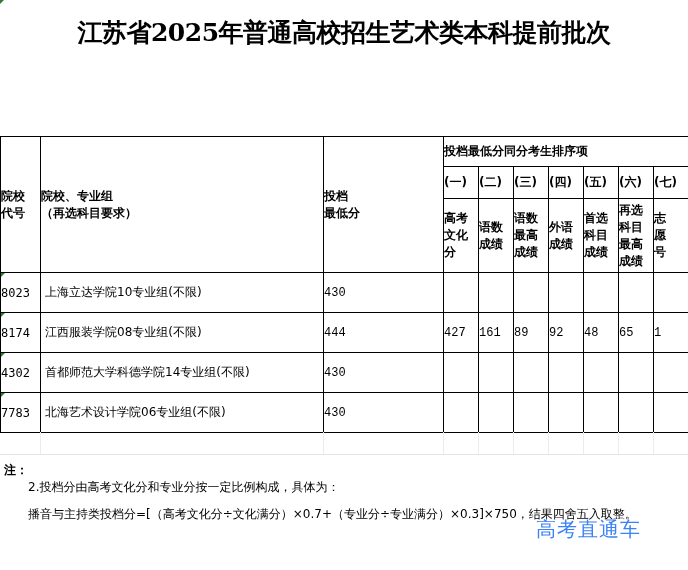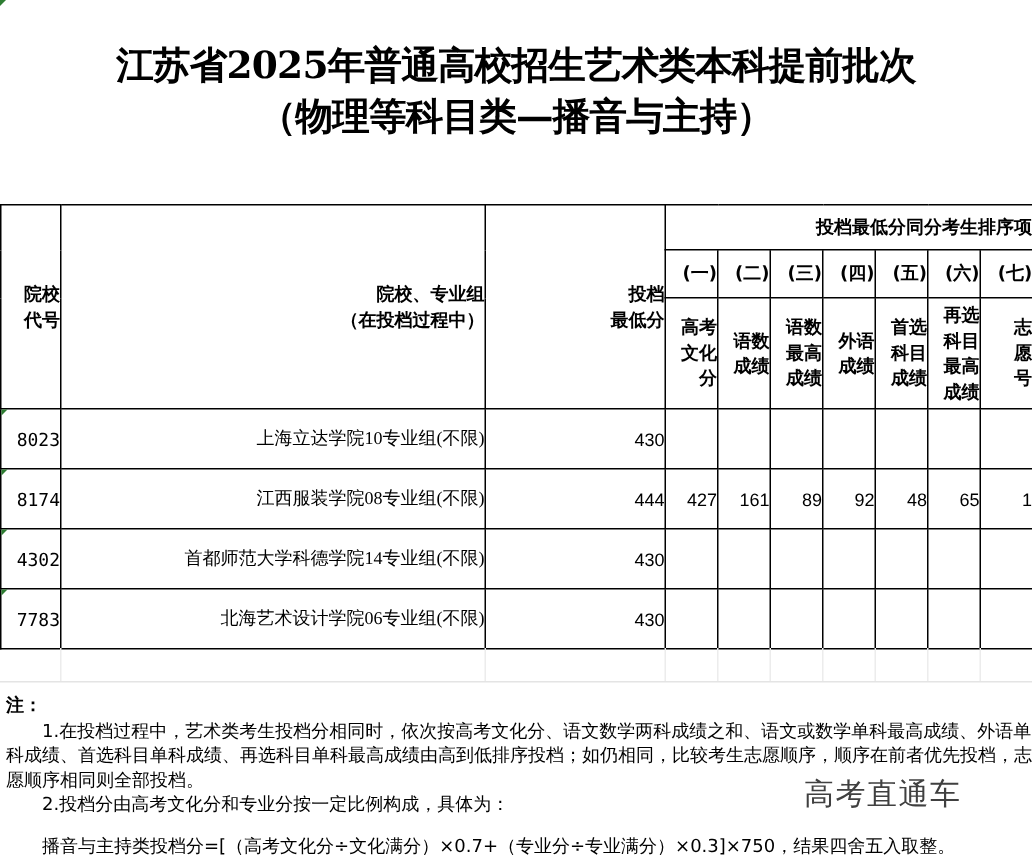--- a/index.html
+++ b/index.html
@@ -5,67 +5,66 @@
   html, body { margin: 0; padding: 0; }
   body {
     width: 688px; height: 570px; background: #ffffff; position: relative; overflow: hidden;
     font-family: "DejaVu Sans", "Liberation Sans", sans-serif; color: #000;
   }
   .title-block {
     position: absolute; left: 0; top: 8px; width: 688px; text-align: center;
     font-family: "DejaVu Serif", "Liberation Serif", serif; font-weight: bold;
   }
   .title-line { font-size: 25px; line-height: 34px; letter-spacing: -0.5px; }
-  .title-line.l1 { margin-top: 19px; }
+  .title-line.l1 { margin-top: 8px; }
   .corner-mark {
     position: absolute; left: 0; top: 0; width: 0; height: 0;
     border-top: 4px solid #2e7d32; border-right: 4px solid transparent;
   }
   table.grid {
     position: absolute; left: 0; top: 136px; width: 688px;
     border-collapse: collapse; table-layout: fixed;
   }
   table.grid td {
-    border: 1.5px solid #000; padding: 0; text-align: right; vertical-align: middle;
+    border: 1.5px solid #000; padding: 0; text-align: left; vertical-align: middle;
     font-size: 12px; position: relative;
   }
   .hdr { font-weight: bold; font-size: 12px; line-height: 17px; }
   .hdr-sub { font-weight: bold; font-size: 12px; }
   .cell-code { font-family: "DejaVu Sans Mono", "Liberation Mono", monospace; font-size: 12px; }
-  .cell-name { text-align: center; padding-left: 4px !important; font-size: 12px; white-space: nowrap; font-family: Liberation Serif, serif; }
-  .cell-num { font-family: Liberation Sans, sans-serif; font-size: 12px; }
+  .cell-name { text-align: center; padding-left: 4px !important; font-size: 12px; white-space: nowrap; }
+  .cell-num { font-family: Liberation Mono, monospace; font-size: 12px; }
   .row-flag {
     position: absolute; left: 0; top: 0; width: 0; height: 0;
     border-top: 4px solid #2e7d32; border-right: 4px solid transparent;
   }
   .gridlines {
     position: absolute; left: 0; top: 432px; width: 688px; height: 22px;
     border-bottom: 1px solid #e4e4e4;
   }
   .gridlines span { position: absolute; top: 0; height: 22px; border-left: 1px solid #ececec; }
   .notes {
     position: absolute; left: 4px; top: 462px; width: 684px;
     font-size: 12px; line-height: 16.5px;
   }
   .notes .label { font-weight: bold; }
   .notes .indent { text-indent: 24px; }
   .notes .formula { padding-left: 24px; white-space: nowrap; margin-top: 11px; }
   .watermark {
-    position: absolute; left: 536px; top: 516px; font-size: 20px; color: #404040;
+    position: absolute; left: 536px; top: 516px; font-size: 20px; color: #3b82f6;
     letter-spacing: 1px;
   }
 </style>
 </head>
 <body>
 
 <div class="corner-mark"></div>
 
 <div class="title-block">
   <div class="title-line l1">江苏省2025年普通高校招生艺术类本科提前批次</div>
-  <div class="title-line">（物理等科目类—播音与主持）</div>
 </div>
 
 <table class="grid">
   <colgroup>
     <col style="width:40px">
       <col style="width:283px">
       <col style="width:120px">
     <col style="width:35px">
       <col style="width:35px">
       <col style="width:35px">
@@ -75,21 +74,21 @@
       <col style="width:35px">
   </colgroup>
   <tbody>
       <tr style="height:30px">
     <td rowspan="3" class="hdr">
       <div>院校</div>
       <div>代号</div>
     </td>
     <td rowspan="3" class="hdr">
       <div>院校、专业组</div>
-      <div>（在投档过程中）</div>
+      <div>（再选科目要求）</div>
     </td>
     <td rowspan="3" class="hdr">
       <div>投档</div>
       <div>最低分</div>
     </td>
     <td colspan="7" class="hdr">投档最低分同分考生排序项</td>
   </tr>
   <tr style="height:32px">
     <td class="hdr-sub">(一)</td>
     <td class="hdr-sub">(二)</td>
@@ -194,18 +193,17 @@
   <span style="left:478px"></span>
   <span style="left:513px"></span>
   <span style="left:548px"></span>
   <span style="left:583px"></span>
   <span style="left:618px"></span>
   <span style="left:653px"></span>
 </div>
 
 <div class="notes">
   <div class="label">注：</div>
-  <div class="indent">1.在投档过程中，艺术类考生投档分相同时，依次按高考文化分、语文数学两科成绩之和、语文或数学单科最高成绩、外语单科成绩、首选科目单科成绩、再选科目单科最高成绩由高到低排序投档；如仍相同，比较考生志愿顺序，顺序在前者优先投档，志愿顺序相同则全部投档。</div>
   <div class="indent">2.投档分由高考文化分和专业分按一定比例构成，具体为：</div>
   <div class="formula">播音与主持类投档分=[（高考文化分÷文化满分）×0.7+（专业分÷专业满分）×0.3]×750，结果四舍五入取整。</div>
 </div>
 
 <div class="watermark">高考直通车</div>
 
 </body></html>

